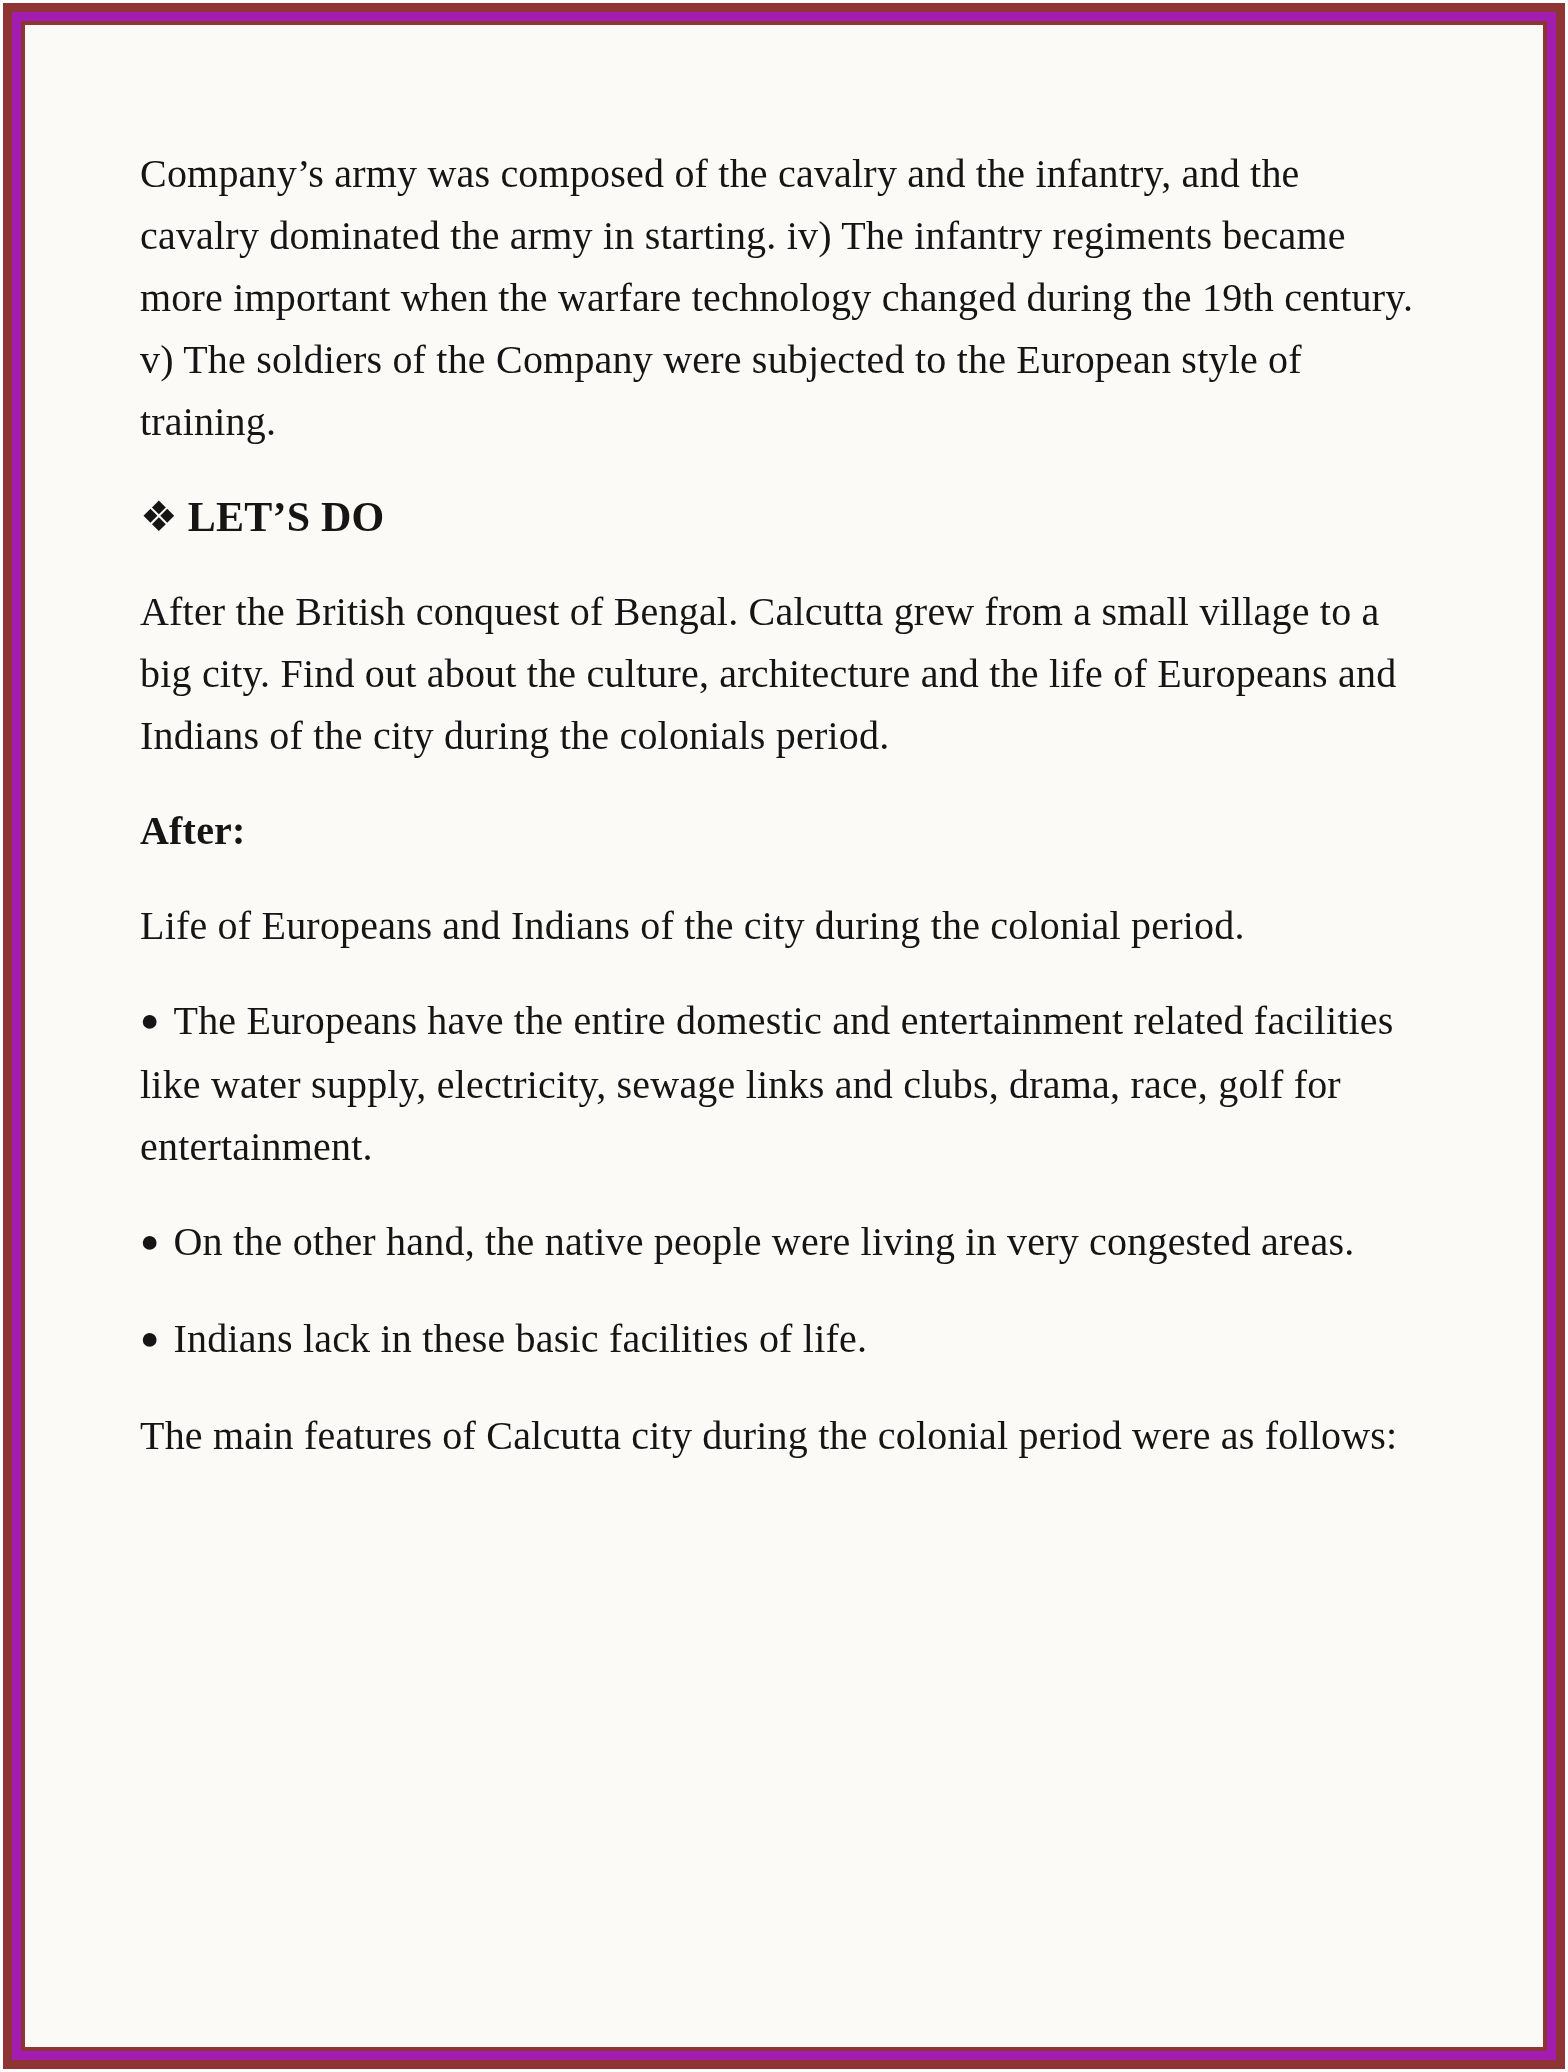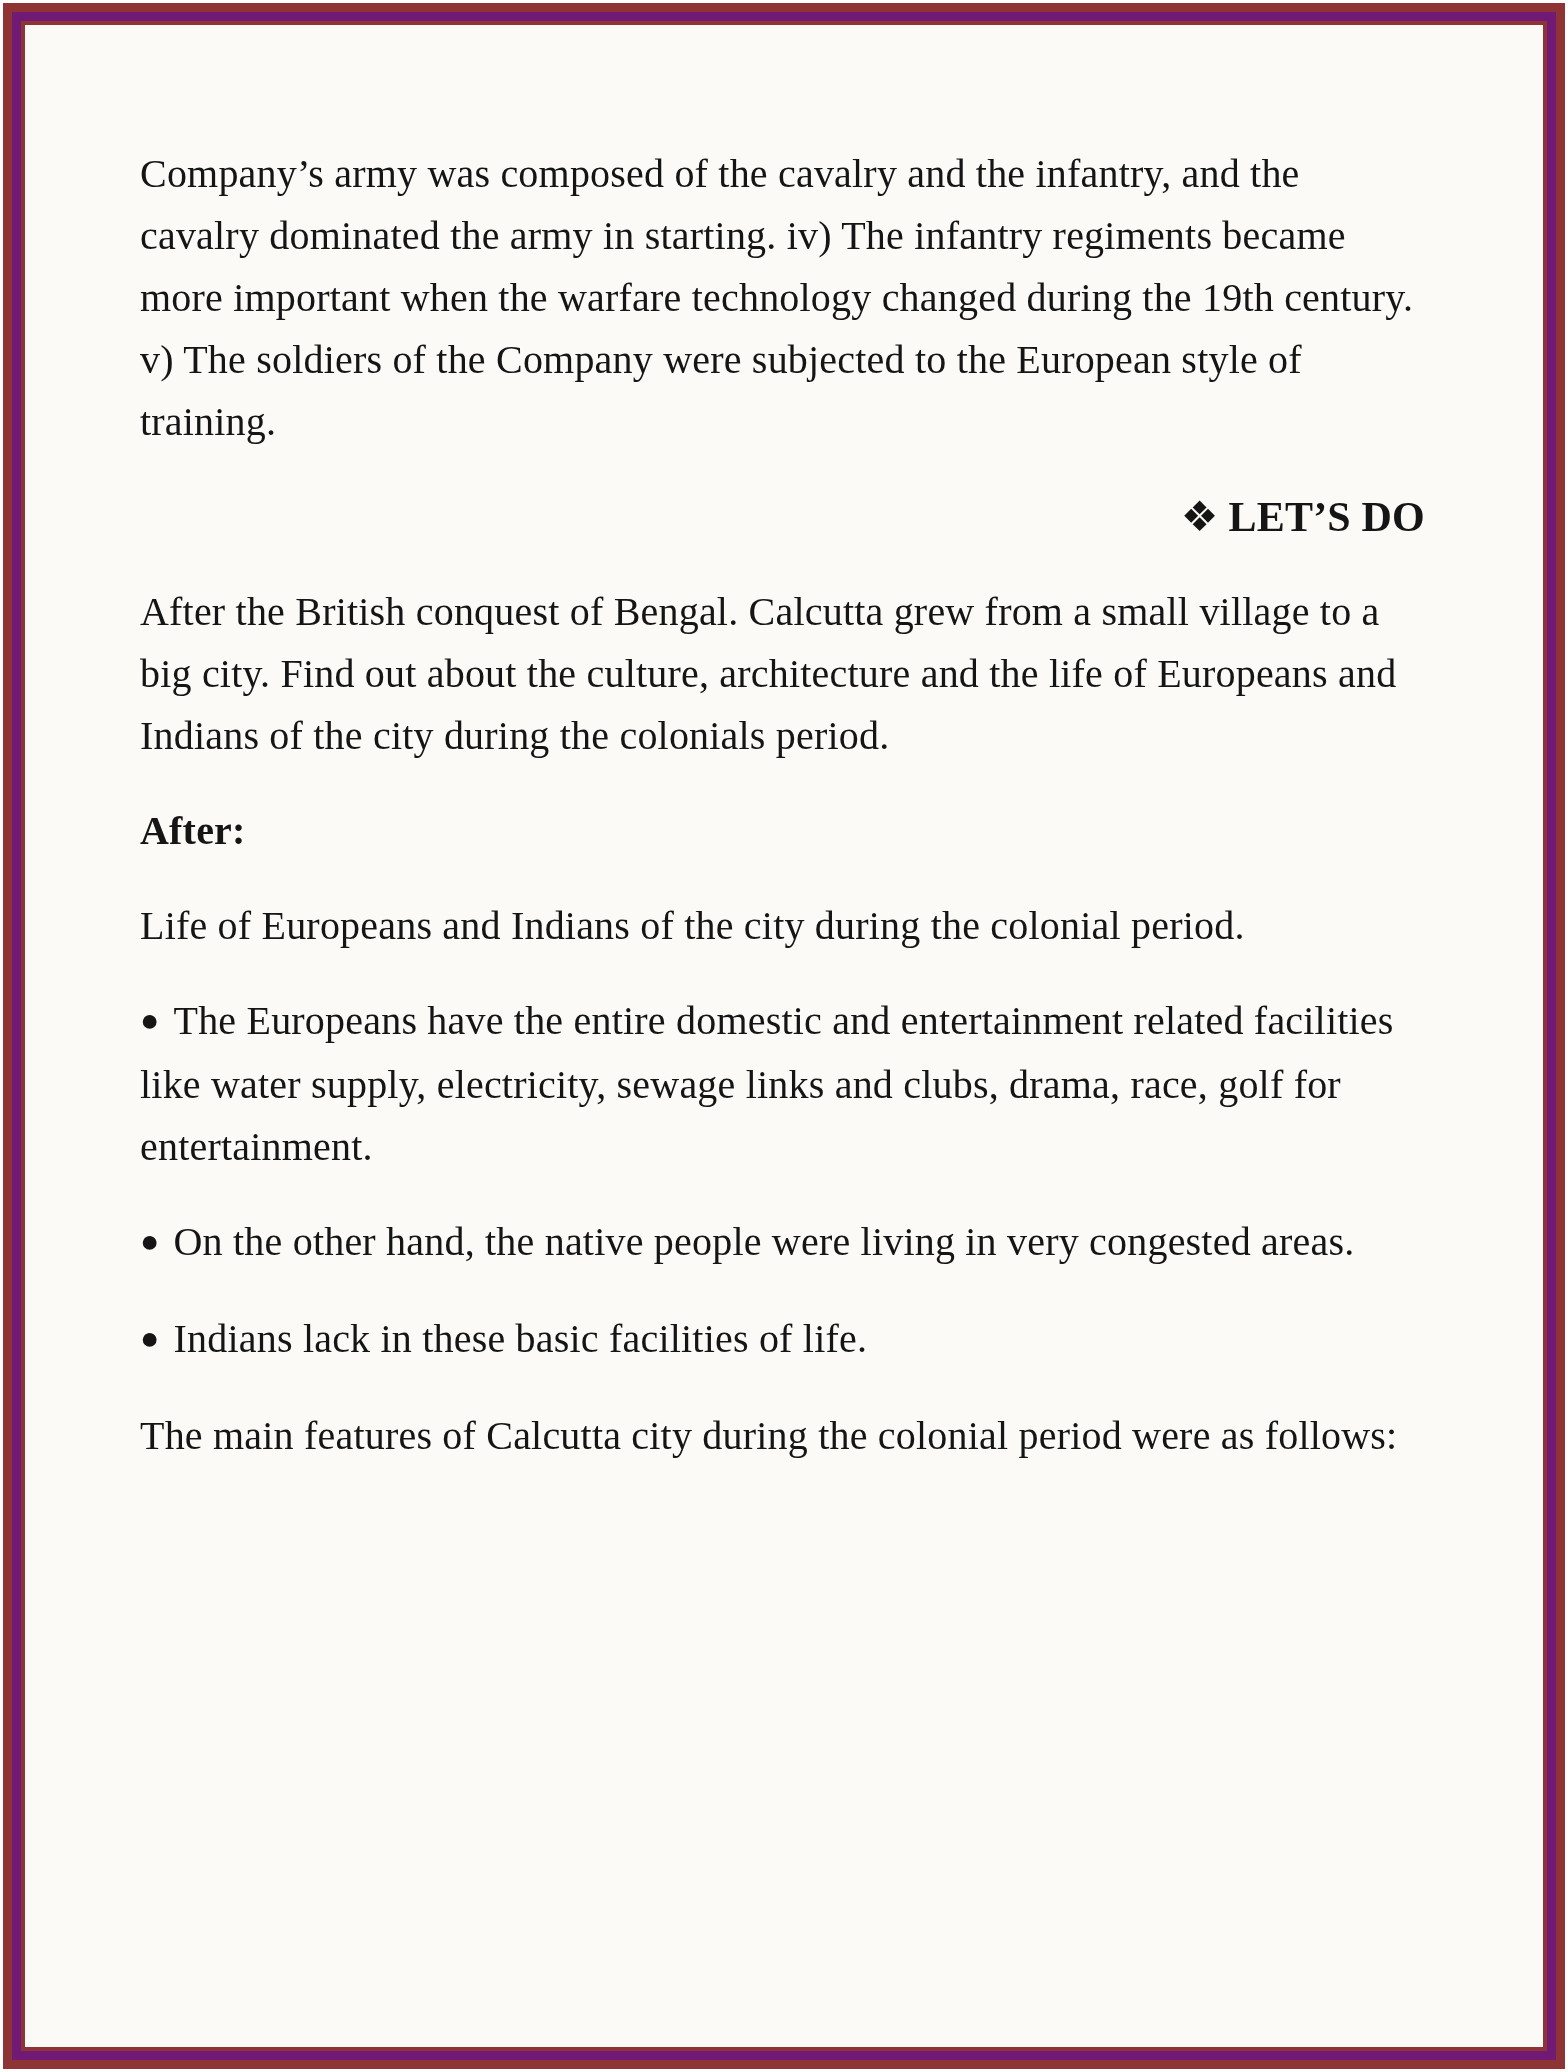--- a/index.html
+++ b/index.html
@@ -16,42 +16,42 @@
     padding: 3px;
     font-family: "Liberation Serif", serif;
     color: #151515;
   }
   .frame-outer {
     box-sizing: border-box;
     width: 100%;
     height: 100%;
     border: 9px solid #8e3434;
     padding: 9px;
-    background: #701a75;
+    background: #a21caf;
   }
   .frame-inner {
     box-sizing: border-box;
     width: 100%;
     height: 100%;
     border: 4px solid #8e3434;
     background: #fbfaf7;
     overflow: hidden;
   }
   .content {
     box-sizing: border-box;
     padding: 118px 118px 0 115px;
     font-size: 40px;
     line-height: 62px;
     letter-spacing: 0.2px;
   }
   p.block {
     margin: 0 0 33px 0;
   }
   .heading {
-    text-align: right;
+    text-align: left;
     font-weight: 700;
     margin: 0 0 33px 0;
     font-size: 42px;
   }
   .heading .heading-icon {
     margin-right: 10px;
     font-weight: 400;
   }
   .label {
     font-weight: 700;

